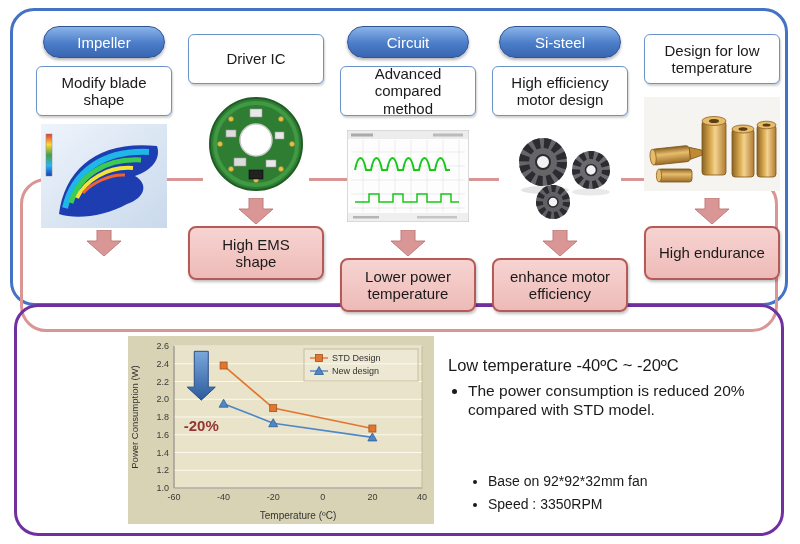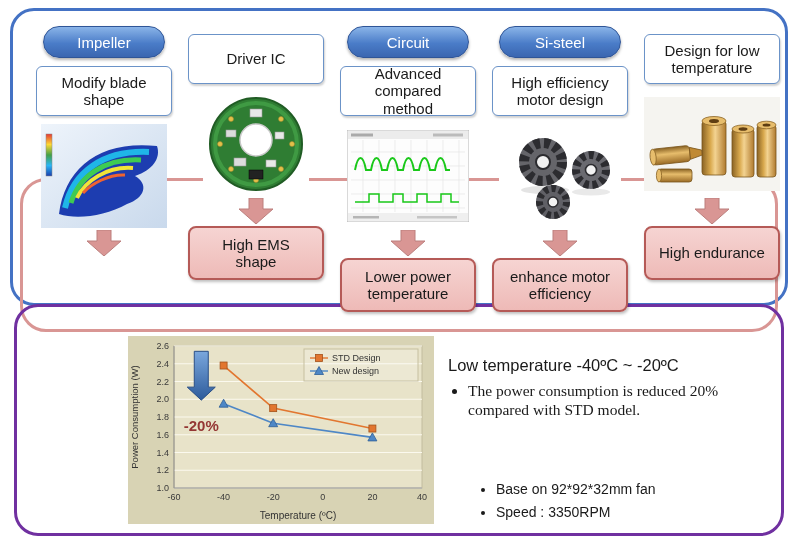--- a/index.html
+++ b/index.html
@@ -21,24 +21,24 @@
   .down-arrow{margin-top:2px;height:26px;z-index:3;}
   .pink-box{margin-top:2px;width:136px;height:54px;background:linear-gradient(#f6d4d2,#eebab7);border:2px solid #b55a57;border-radius:8px;
     display:flex;align-items:center;justify-content:center;text-align:center;font-size:15px;line-height:1.15;
     box-shadow:1px 2px 3px rgba(0,0,0,.25);box-sizing:border-box;z-index:4;}
   .pb-text{width:112px;}
   .connector{position:absolute;top:108px;width:3px;height:26px;background:#cf5b5b;left:72px;z-index:1;}
 
   #chart-panel{position:absolute;left:128px;top:336px;width:306px;height:188px;background:#d8d3b4;z-index:2;}
   #summary{position:absolute;left:448px;top:350px;width:336px;z-index:2;margin-top:6px;}
   #summary-heading{font-size:16.5px;margin-bottom:6px;}
-  #summary ul{margin:0;padding-left:20px;font-family:Liberation Serif, serif;}
+  #summary ul{margin:0;padding-left:20px;}
   #summary li{font-size:15.5px;line-height:1.25;width:290px;}
   #sub-bullets{position:absolute;left:462px;top:462px;z-index:2;}
-  #sub-bullets ul{margin:16px;padding-left:18px;}
+  #sub-bullets ul{margin:8px;padding-left:18px;}
   #sub-bullets li{font-size:14px;line-height:1.65;}
   svg text{font-family:"Liberation Sans",sans-serif;}
 </style>
 </head>
 <body>
 
 <div class="frame" id="frame-blue"></div>
 <div class="frame" id="frame-pink"></div>
 <div class="frame" id="frame-purple"></div>
 

